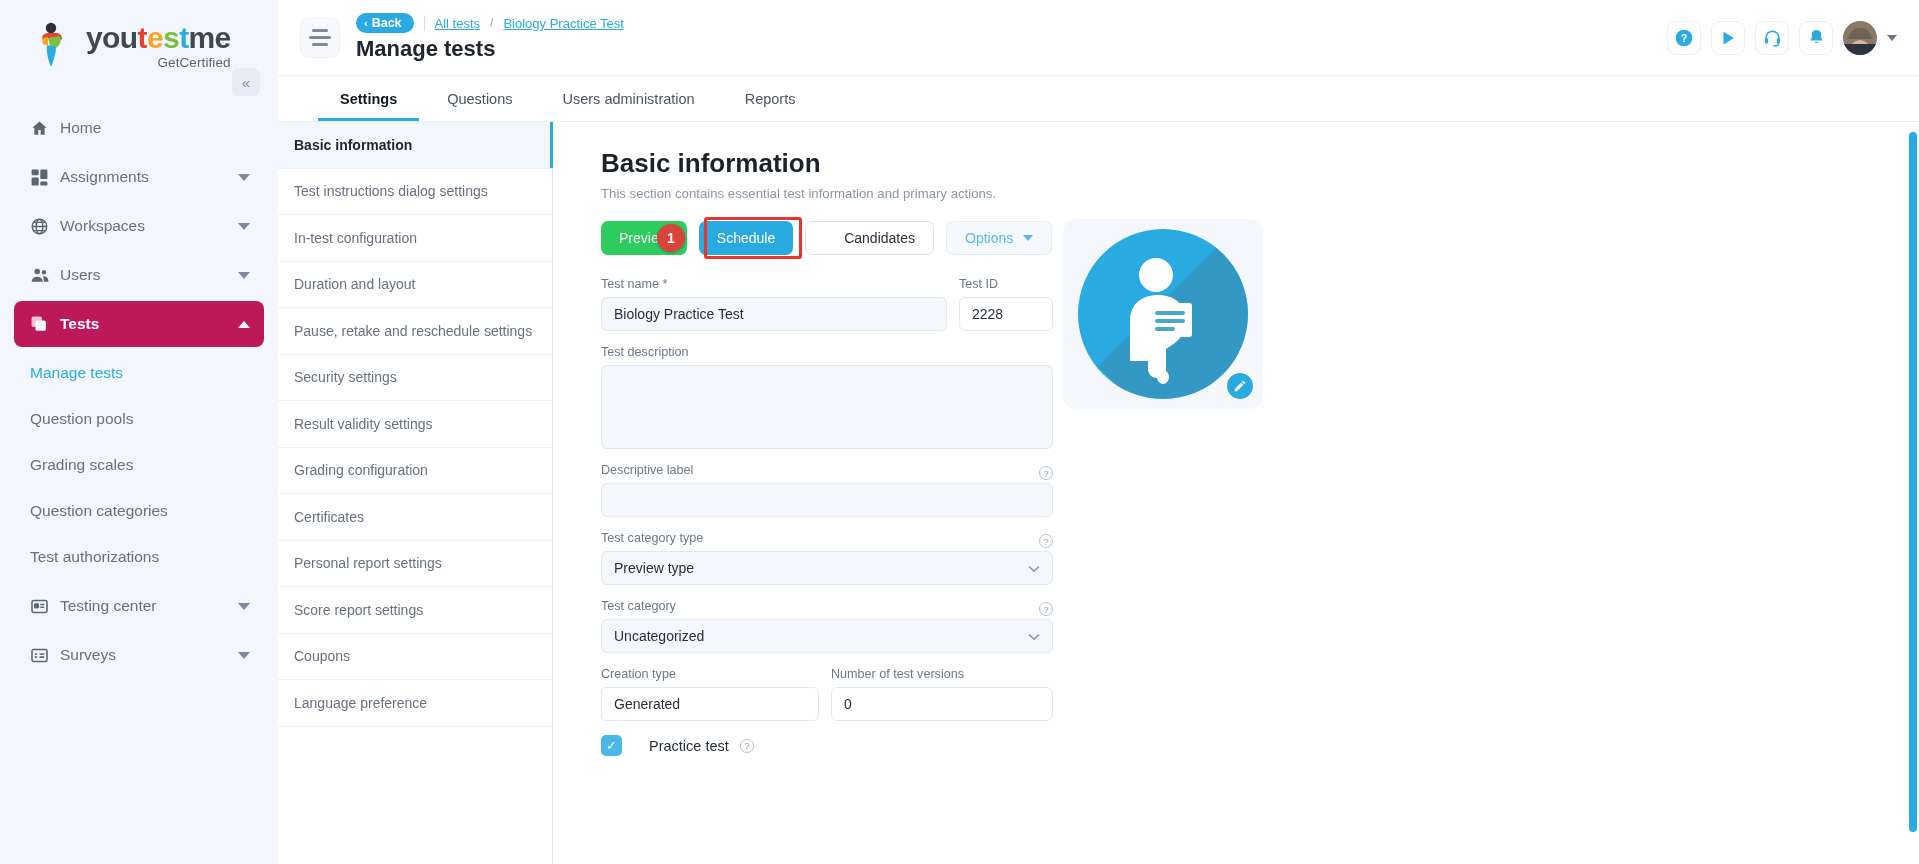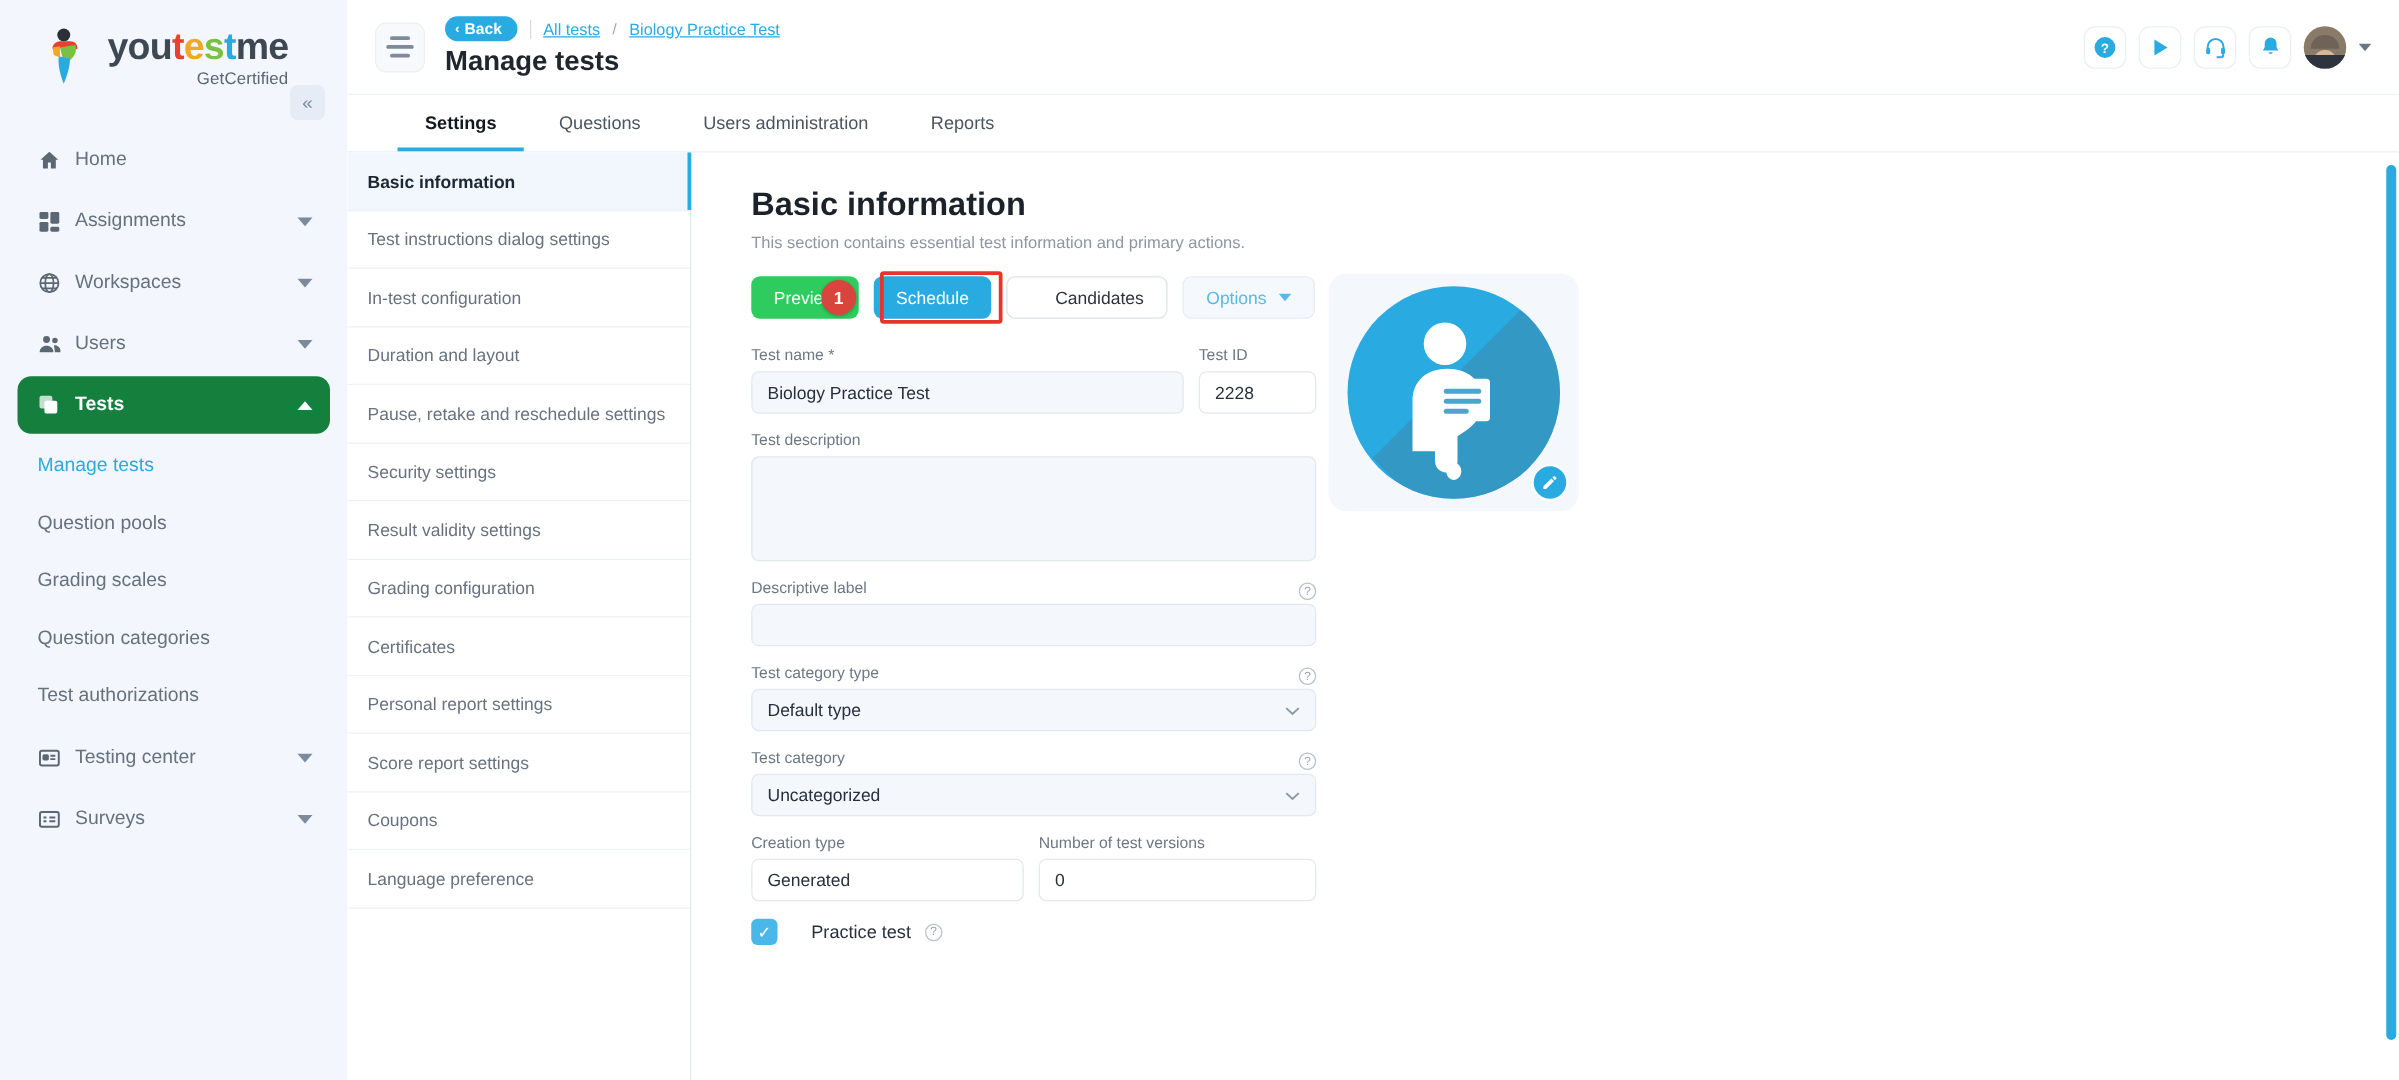--- a/index.html
+++ b/index.html
@@ -53,21 +53,21 @@
     color: #66717d; font-size: 15.5px;
     position: relative;
   }
   .nav-item .nico { width: 30px; flex: 0 0 30px; display: flex; align-items: center; color: #5b6874; }
   .nav-item .nlabel { flex: 1; }
   .nav-item .caret {
     width: 0; height: 0; border-left: 6px solid transparent;
     border-right: 6px solid transparent; border-top: 7px solid #7b8a9c;
   }
   .nav-item.active {
-    background: #15803d; color: #ffffff; font-weight: 700; border-radius: 11px;
+    background: #be185d; color: #ffffff; font-weight: 700;
   }
   .nav-item.active .nico { color: #ffffff; }
   .nav-item.active .caret {
     border-top: none; border-bottom: 7px solid #ffffff;
   }
   .sub-item {
     height: 46px; display: flex; align-items: center;
     padding-left: 30px; font-size: 15.5px; color: #66717d;
     cursor: pointer;
   }
@@ -550,21 +550,21 @@
             </div>
             <div class="inp empty"></div>
           </div>
 
           <div class="fgroup">
             <div class="lbl-row">
               <span class="fld-label">Test category type</span>
               <span class="qmark">?</span>
             </div>
             <div class="sel">
-              <span>Default type</span>
+              <span>Preview type</span>
               <span class="sc">
                 <svg width="12" height="8" viewBox="0 0 12 8" fill="none" stroke="#8e99a6" stroke-width="1.6">
                     <path d="M1 1.5 6 6.2 11 1.5"></path>
                   </svg>
               </span>
             </div>
           </div>
 
           <div class="fgroup">
             <div class="lbl-row">

